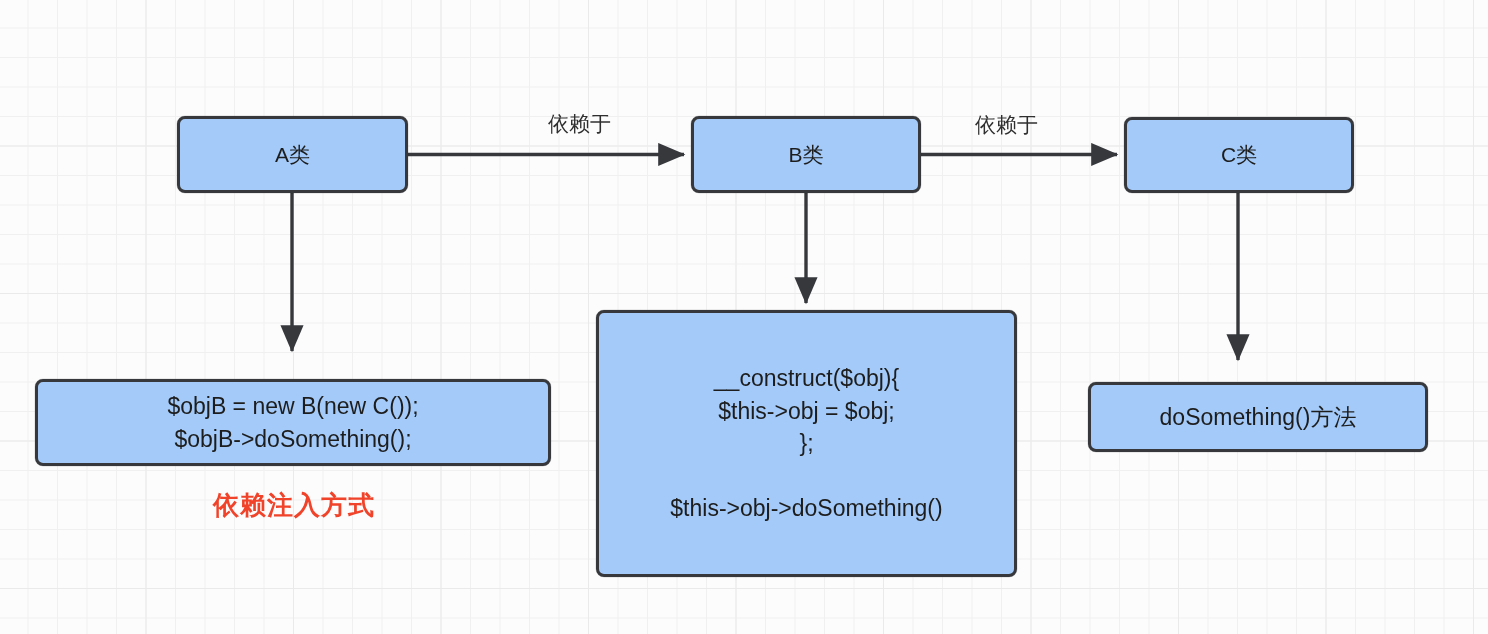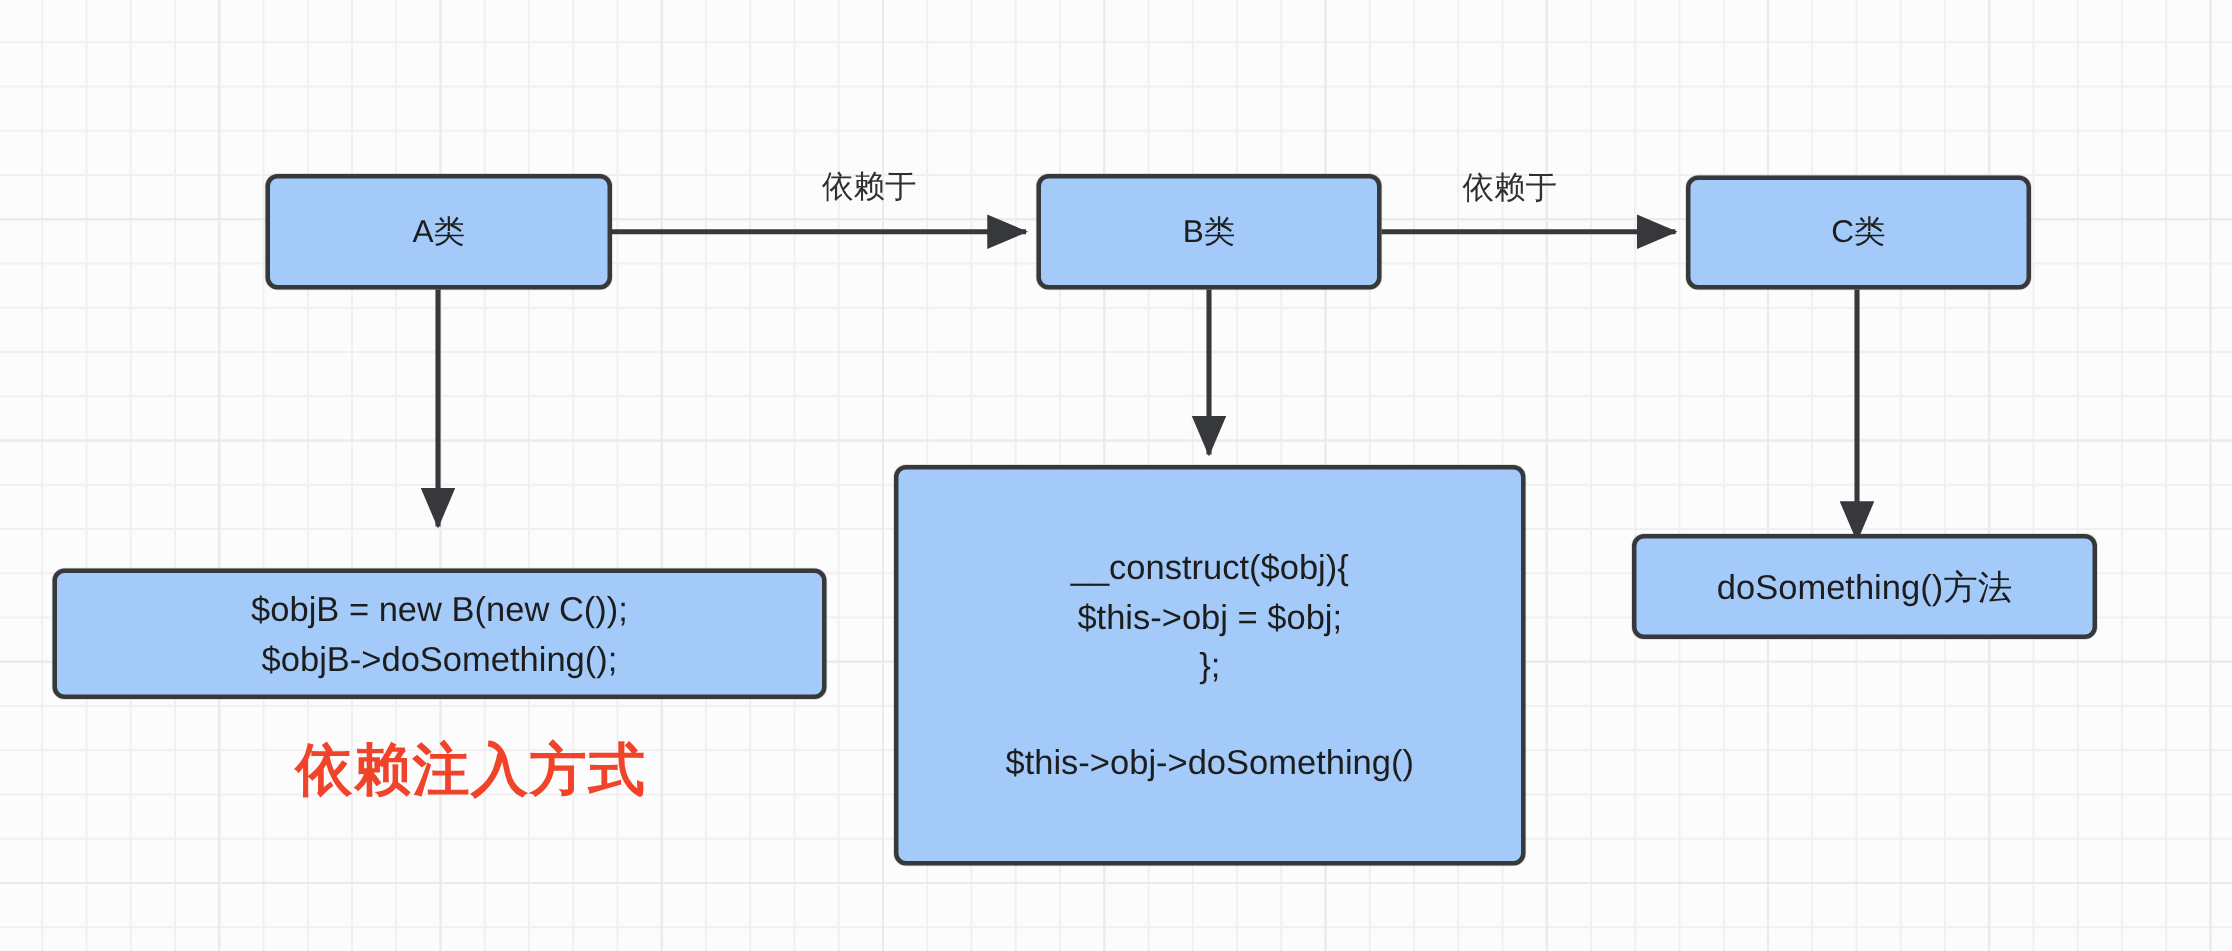--- a/index.html
+++ b/index.html
@@ -70,26 +70,27 @@
     font-size: 21px;
     color: #2f2f2f;
     white-space: nowrap;
     z-index: 4;
     font-family: Liberation Serif, serif;
   }
 
   
   .annotation {
     position: absolute;
-    font-size: 38px;
+    font-size: 26px;
     font-weight: 700;
     color: #f0432a;
     white-space: nowrap;
     letter-spacing: 1px;
     z-index: 4;
+    margin-left: 16px;
   }
 
   
   #edges {
     position: absolute;
     left: 0;
     top: 0;
     width: 1488px;
     height: 634px;
     z-index: 2;
@@ -147,21 +148,21 @@
   </div>
 
   <div class="node code" style="left:596px; top:310px; width:421px; height:267px;text-align:center;">
     <span class="node-text">__construct($obj){
 $this-&gt;obj = $obj;
 };
 
 $this-&gt;obj-&gt;doSomething()</span>
   </div>
 
-  <div class="node code" style="left:1088px; top:356px; width:310px; height:70px;">
+  <div class="node code" style="left:1088px; top:382px; width:340px; height:70px;">
     <span class="node-text">doSomething()方法</span>
   </div>
 
   <div class="edge-label" style="left:548px; top:110px;">
     <span>依赖于</span>
   </div>
 
   <div class="edge-label" style="left:975px; top:111px;">
     <span>依赖于</span>
   </div>

